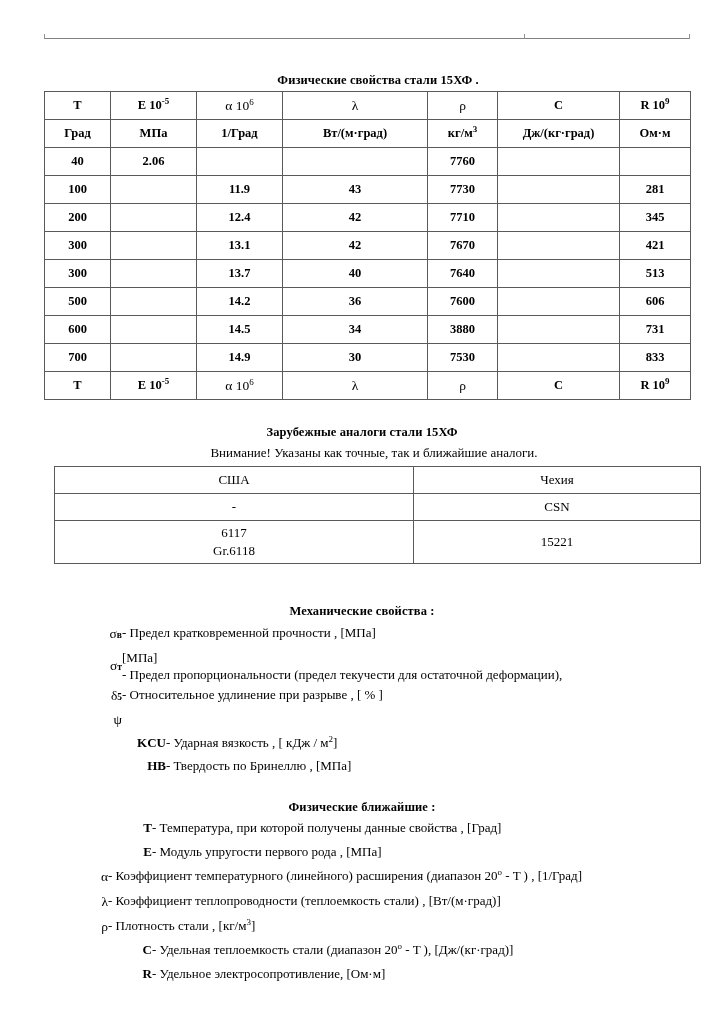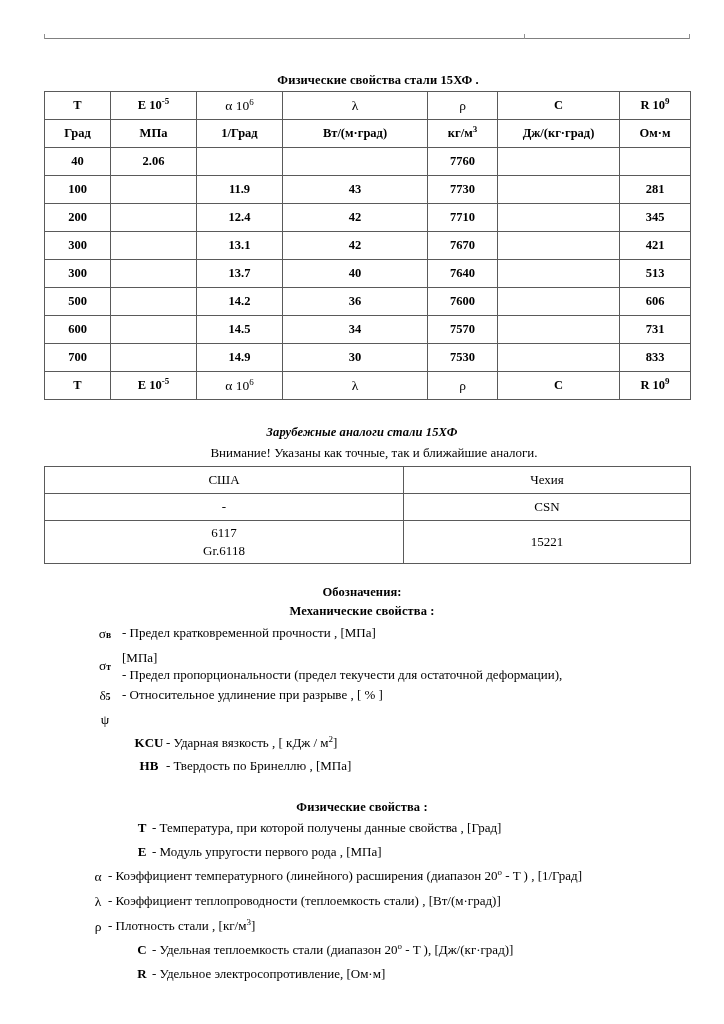--- a/index.html
+++ b/index.html
@@ -93,23 +93,23 @@
   #phys-table { position: absolute; left: 44px; top: 91px; width: 646px; }
   #phys-table col.c-t  { width: 66px; }
   #phys-table col.c-e  { width: 86px; }
   #phys-table col.c-a  { width: 86px; }
   #phys-table col.c-l  { width: 145px; }
   #phys-table col.c-r  { width: 70px; }
   #phys-table col.c-c  { width: 122px; }
   #phys-table col.c-rr { width: 71px; }
 
   
-  #analog-caption { position: absolute; left: 0; top: 425px; width: 724px; font-style: italic; }
+  #analog-caption { position: absolute; left: 0; top: 425px; width: 724px; }
   #analog-note    { position: absolute; left: 12px; top: 445px; width: 724px; }
-  #analog-table   { position: absolute; left: 44px; top: 466px; width: 646px; }
+  #analog-table   { position: absolute; left: 54px; top: 466px; width: 646px; }
   #analog-table col.c-usa { width: 359px; }
   #analog-table col.c-cz  { width: 287px; }
   #analog-table td {
     font-weight: normal;
     font-size: 13px;
     height: 26px;
   }
   #analog-table td.two-line { height: 42px; line-height: 1.35; }
   #legend-title    { position: absolute; left: 0; top: 585px; width: 724px; }
   #legend-mech-hd  { position: absolute; left: 0; top: 604px; width: 724px; }
@@ -122,21 +122,21 @@
   .def-row {
     display: flex;
     align-items: flex-start;
     margin-bottom: 6px;
     font-size: 13px;
     line-height: 1.3;
   }
   .def-row .key {
     flex: 0 0 auto;
     width: 34px;
-    text-align: center;
+    text-align: right;
     white-space: nowrap;
   }
   .def-row .key.bold { font-weight: bold; margin-left: 44px; }
   .def-row .key .gk { font-size: 13.5px; }
   .def-row .key .sb { font-weight: bold; font-size: 9.5px; }
   .def-row .body { flex: 1 1 auto; }
 
   
   .def-row.tall { align-items: center; margin-bottom: 3px; }
   .def-row.tall .body { line-height: 1.35; }
@@ -240,21 +240,21 @@
           <td>36</td>
           <td>7600</td>
           <td></td>
           <td>606</td>
         </tr>
         <tr>
           <td>600</td>
           <td></td>
           <td>14.5</td>
           <td>34</td>
-          <td>7570</td>
+          <td>3880</td>
           <td></td>
           <td>731</td>
         </tr>
         <tr>
           <td>700</td>
           <td></td>
           <td>14.9</td>
           <td>30</td>
           <td>7530</td>
           <td></td>
@@ -293,21 +293,20 @@
       <tr>
         <td class="two-line">
           <div>6117</div>
           <div>Gr.6118</div>
         </td>
         <td class="two-line">15221</td>
       </tr>
     </tbody>
   </table>
 
-  <div class="caption" id="legend-title">Обозначения:</div>
 
   <div class="caption" id="legend-mech-hd">Механические свойства :</div>
 
   <div class="defs" id="mech-defs">
       <div class="def-row">
         <div class="key"><span class="gk">σ</span><span class="sb">в</span></div>
         <div class="body">- Предел кратковременной прочности , [МПа]</div>
       </div>
       <div class="def-row tall">
         <div class="key"><span class="gk">σ</span><span class="sb">т</span></div>
@@ -326,21 +325,21 @@
       <div class="def-row">
         <div class="key bold"><span class="">KCU</span></div>
         <div class="body">- Ударная вязкость , [ кДж / м<sup>2</sup>]</div>
       </div>
       <div class="def-row">
         <div class="key bold"><span class="">HB</span></div>
         <div class="body">- Твердость по Бринеллю , [МПа]</div>
       </div>
     </div>
 
-  <div class="caption" id="legend-phys-hd">Физические свойства :</div>
+  <div class="caption" id="legend-phys-hd">Физические ближайшие :</div>
 
   <div class="defs" id="phys-defs">
       <div class="def-row">
         <div class="key bold">T</div>
         <div class="body">- Температура, при которой получены данные свойства , [Град]</div>
       </div>
       <div class="def-row">
         <div class="key bold">E</div>
         <div class="body">- Модуль упругости первого рода , [МПа]</div>
       </div>

